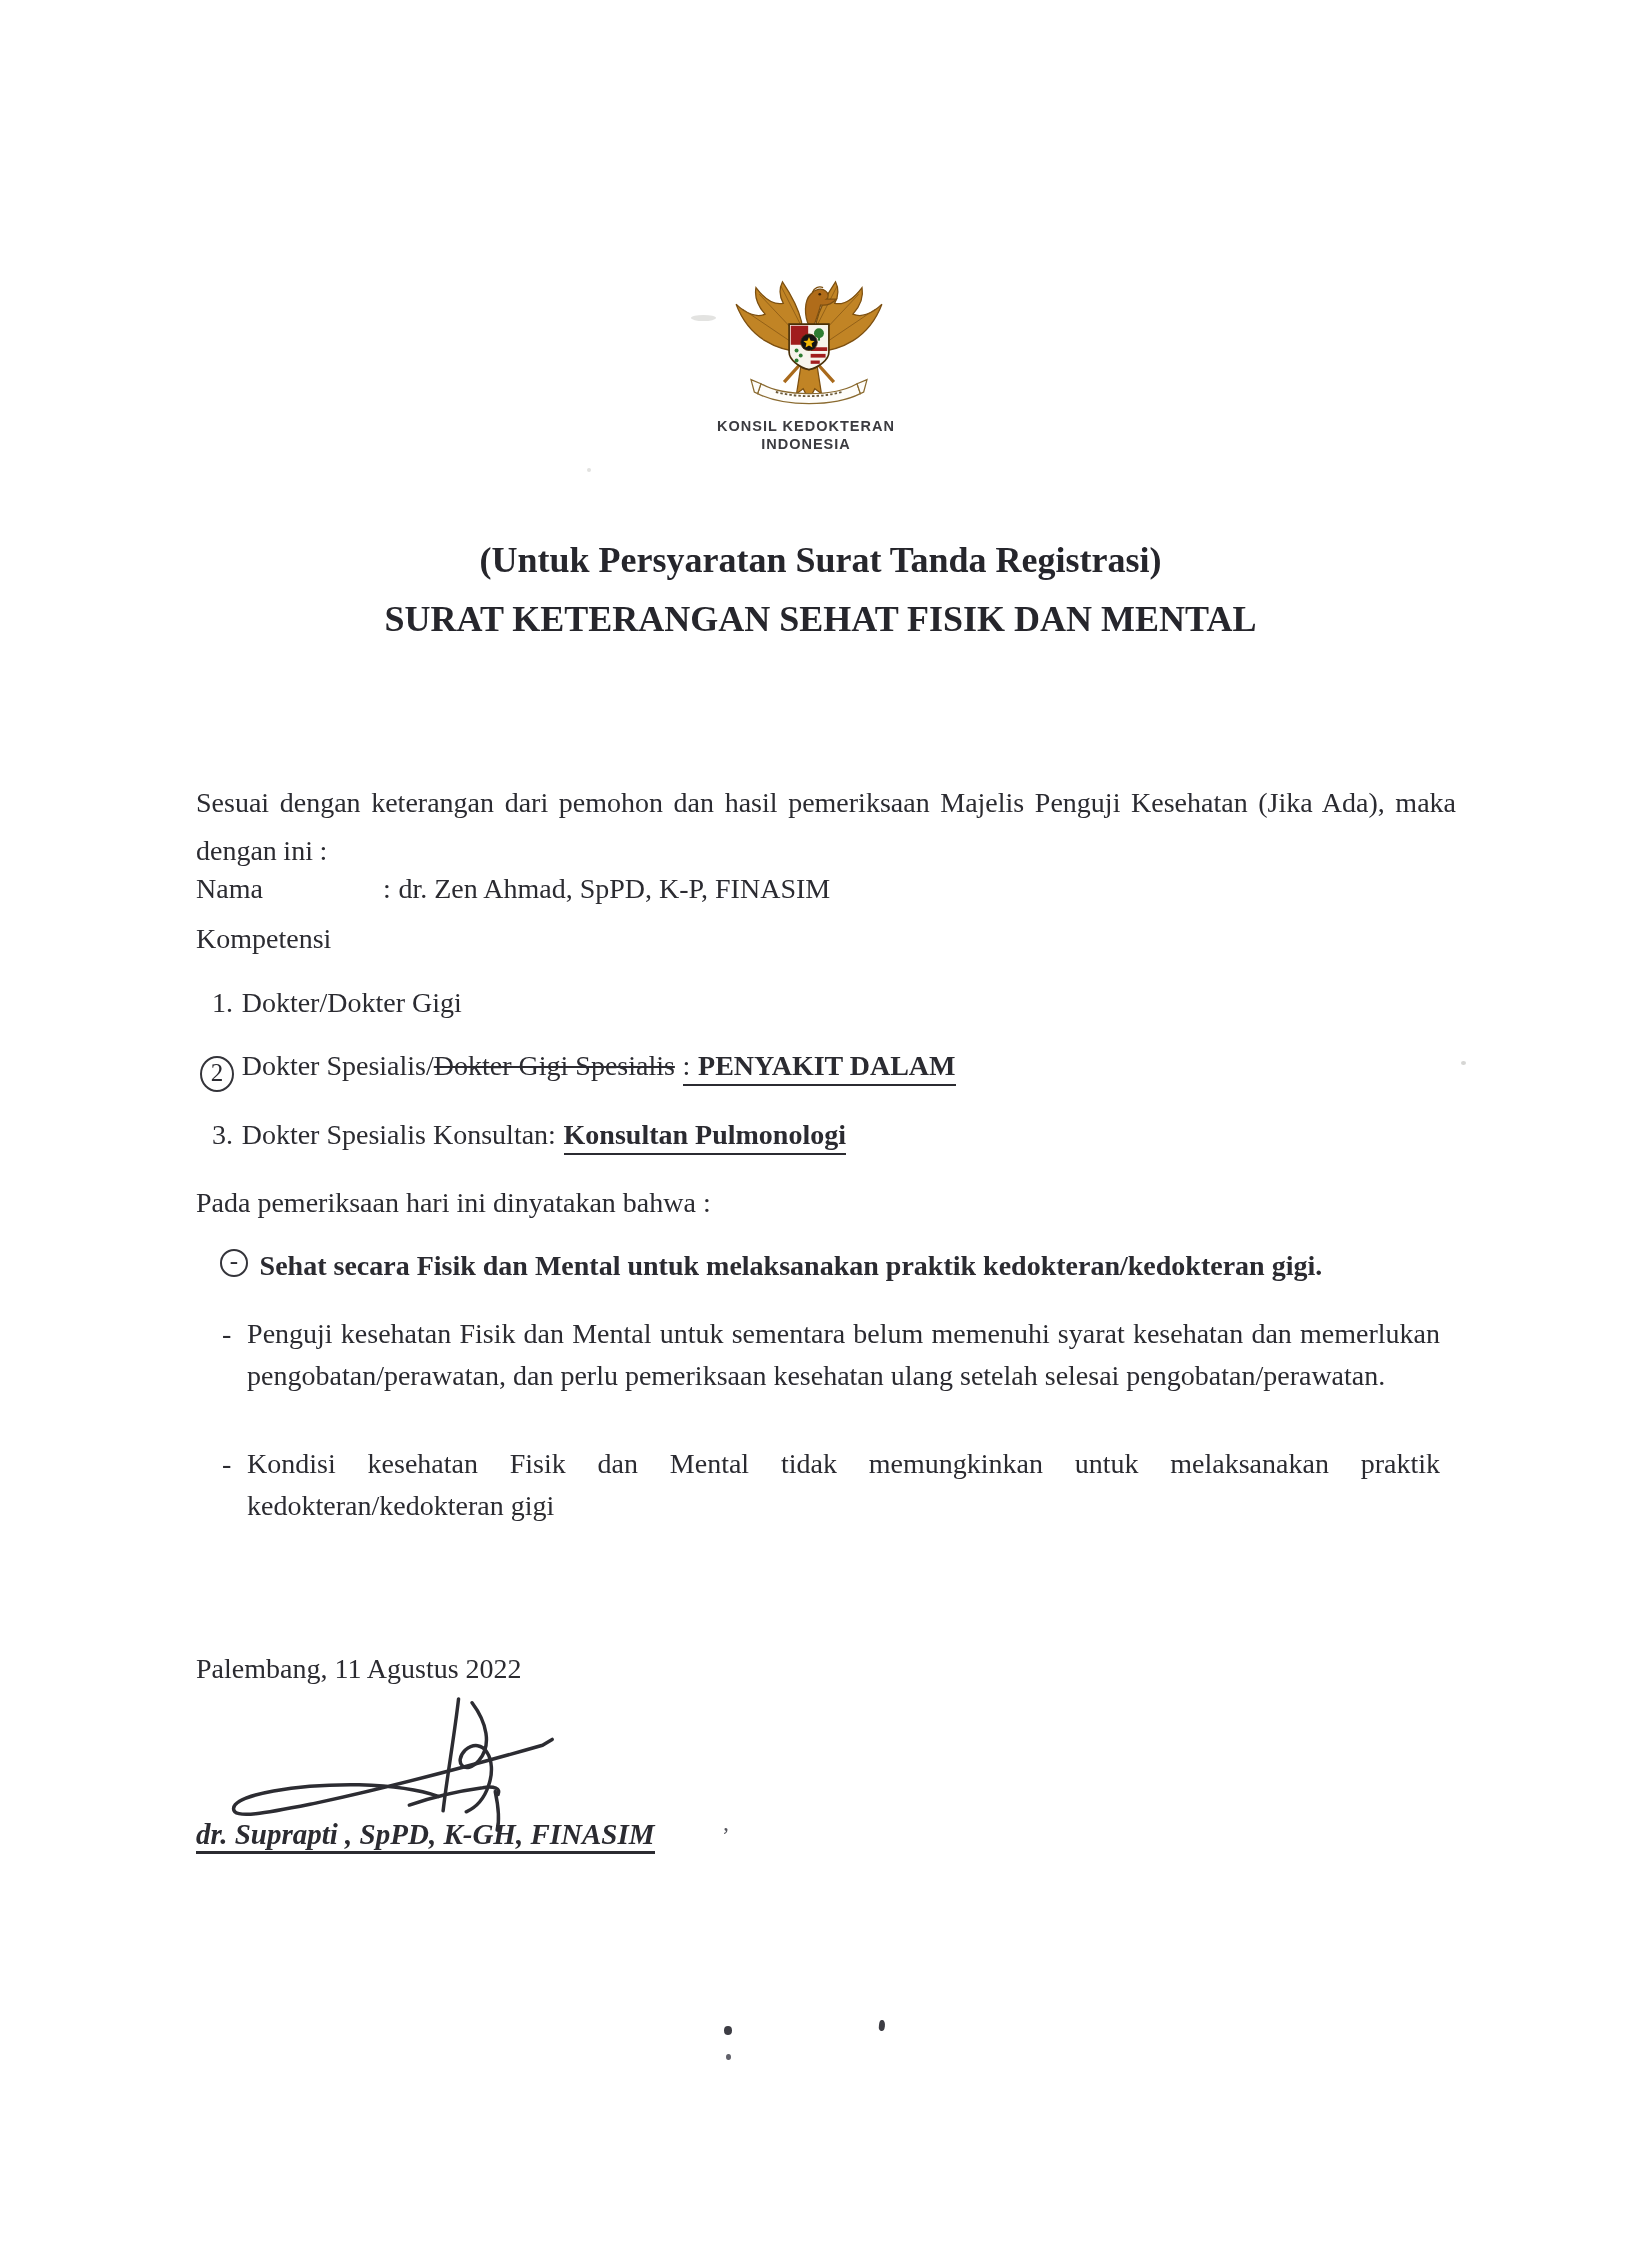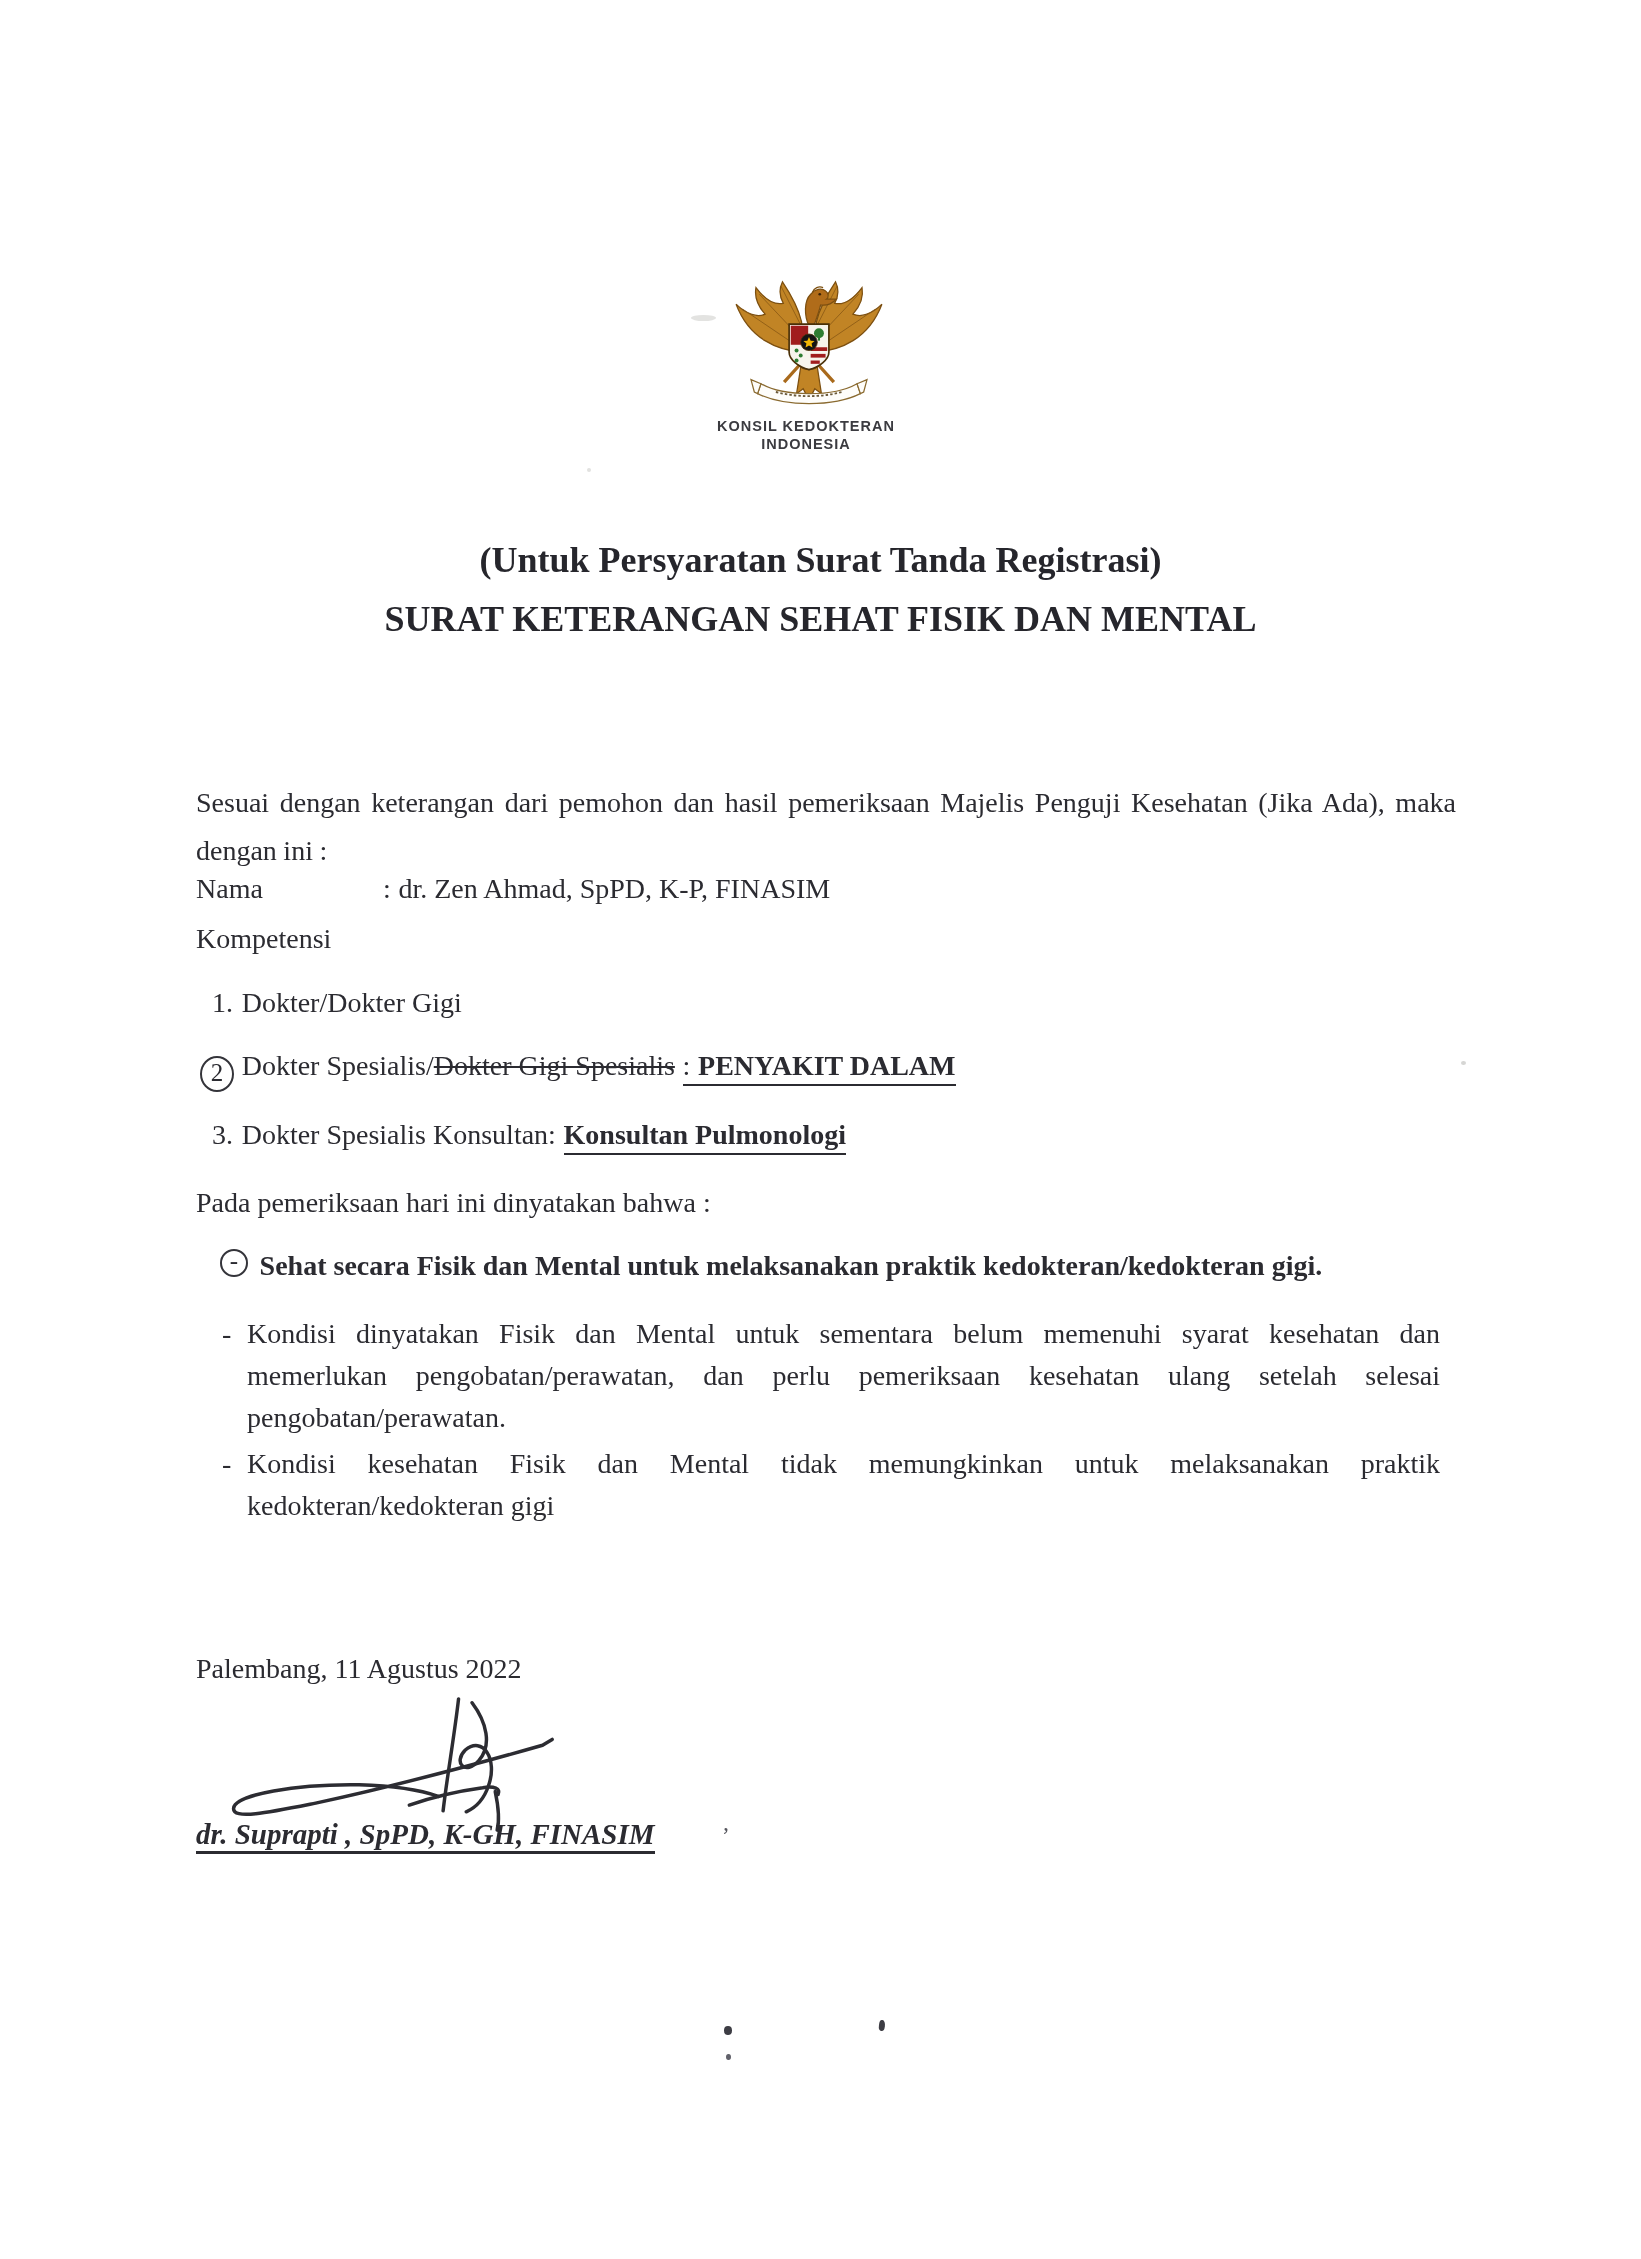--- a/index.html
+++ b/index.html
@@ -132,21 +132,21 @@
 
   <div class="abs bodytext statement">Pada pemeriksaan hari ini dinyatakan bahwa :</div>
 
   <div class="abs bodytext option opt1">
     <span class="circled-dash">-</span>
     <span class="b">Sehat secara Fisik dan Mental untuk melaksanakan praktik kedokteran/kedokteran gigi.</span>
   </div>
 
   <div class="abs bodytext option opt2">
     <span class="dash">-</span>
-    <span>Kondisi dinyatakan Fisik dan Mental untuk sementara belum memenuhi syarat kesehatan dan memerlukan pengobatan/perawatan, dan perlu pemeriksaan kesehatan ulang setelah selesai pengobatan/perawatan.</span>
+    <span>Penguji kesehatan Fisik dan Mental untuk sementara belum memenuhi syarat kesehatan dan memerlukan pengobatan/perawatan, dan perlu pemeriksaan kesehatan ulang setelah selesai pengobatan/perawatan.</span>
   </div>
 
   <div class="abs bodytext option opt3">
     <span class="dash">-</span>
     <span>Kondisi kesehatan Fisik dan Mental tidak memungkinkan untuk melaksanakan praktik kedokteran/kedokteran gigi</span>
   </div>
 
   <div class="abs bodytext date">Palembang, 11 Agustus 2022</div>
 
   <div class="abs signature">

